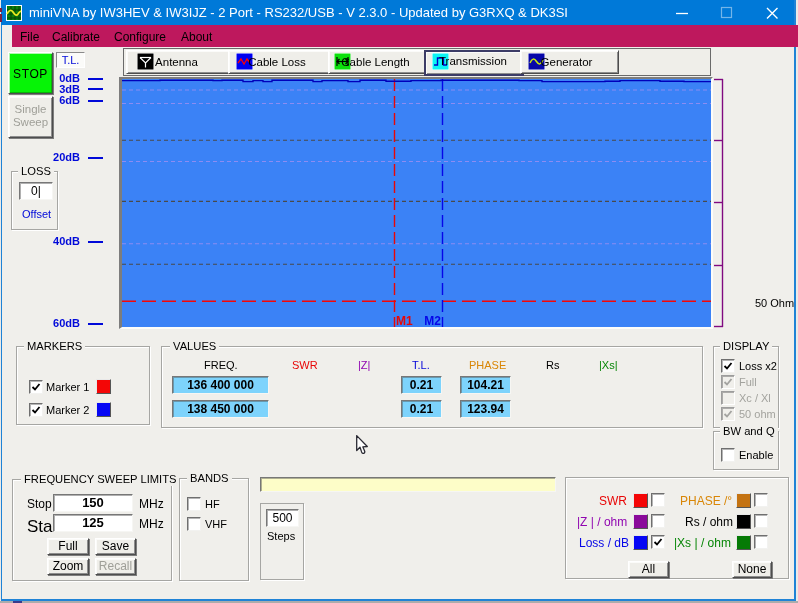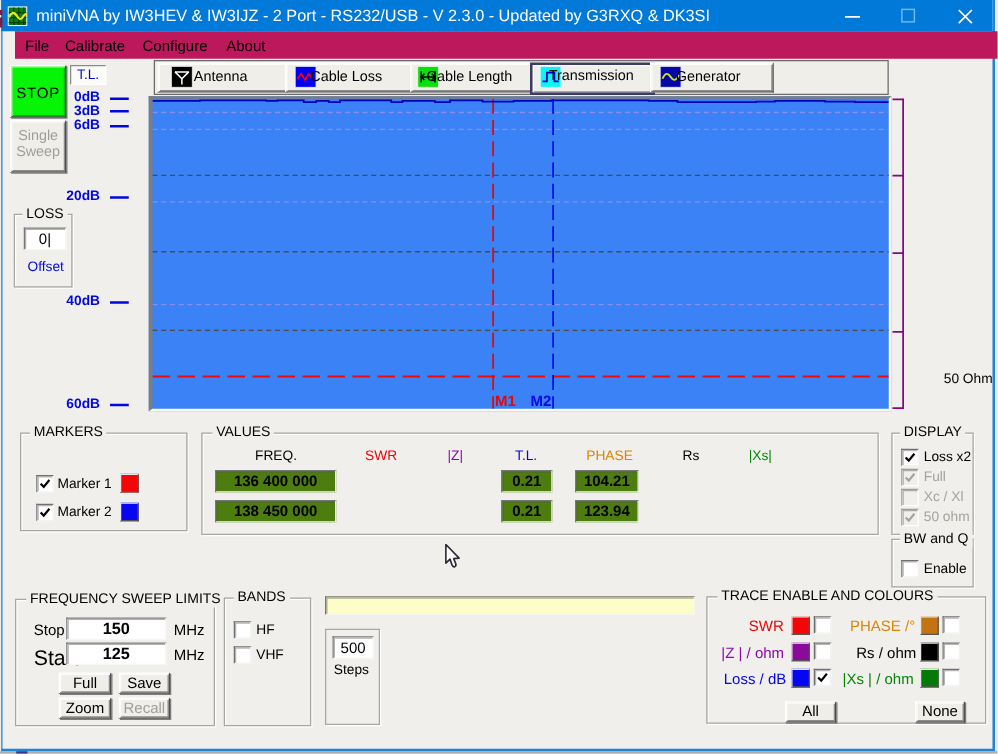--- a/index.html
+++ b/index.html
@@ -19,21 +19,21 @@
   box-shadow:inset 1px 1px 0 #fbfbf9, inset -1px -1px 0 #8d8d8d;}
 .grp{border:1px solid #a6a6a3;box-shadow:1px 1px 0 #ffffff, inset 1px 1px 0 #ffffff;text-decoration:underline;}
 .grp>.cap{position:absolute;top:-7px;background:#f0efeb;padding:0 3px;font-size:11.2px;color:#000;line-height:13px;white-space:nowrap;}
 .cb{position:absolute;width:12px;height:12px;background:#fff;border:1px solid;border-color:#6f6f6f #f2f2f0 #f2f2f0 #6f6f6f;box-shadow:inset 1px 1px 0 rgba(70,70,70,.4);}
 .cb.dis{background:#f0efeb;border-color:#9d9d9d #fff #fff #9d9d9d;}
 .cb svg{position:absolute;left:0;top:0;}
 .sw{position:absolute;width:13px;height:13px;border:1px solid;border-color:#e8e8e8 #555 #555 #e8e8e8;}
 .lbl{position:absolute;font-size:11px;color:#000;white-space:nowrap;}
 .dbl{position:absolute;color:#0009d9;font-weight:bold;font-size:11px;text-align:right;width:30px;}
 .tick{position:absolute;width:15px;height:2px;background:#0009d9;}
-.vbox{position:absolute;height:16px;background:#4d7c0f;border:1px solid;border-color:#777 #f6f6f3 #f6f6f3 #777;box-shadow:inset 1px 1px 0 rgba(80,80,80,.45);
+.vbox{position:absolute;height:16px;background:#7dd3fc;border:1px solid;border-color:#777 #f6f6f3 #f6f6f3 #777;box-shadow:inset 1px 1px 0 rgba(80,80,80,.45);
   font-weight:bold;font-size:12px;text-align:center;line-height:16px;color:#000;}
 .inp{position:absolute;height:16px;background:#fff;border:1px solid;border-color:#777 #f6f6f3 #f6f6f3 #777;box-shadow:inset 1px 1px 0 rgba(80,80,80,.45);
   font-weight:bold;font-size:13px;text-align:center;line-height:16px;color:#000;}
 .pbtn{position:absolute;height:15px;background:#efeee9;border:1px solid;border-color:#ffffff #4d4d4d #4d4d4d #ffffff;
   box-shadow:inset 1px 1px 0 #fbfbf9, inset -1px -1px 0 #8d8d8d, 1px 1px 0 #7d7d7d;
   font-size:12px;text-align:center;line-height:14px;color:#000;}
 .tabbtn{position:absolute;top:50px;height:22px;background:#efeee9;border:1px solid;border-color:#ffffff #4d4d4d #4d4d4d #ffffff;
   box-shadow:inset 1px 1px 0 #fbfbf9, inset -1px -1px 0 #8d8d8d;font-size:11.5px;color:#000;}
 .tabbtn .ic{position:absolute;left:7px;top:2px;width:17px;height:17px;}
 .tabbtn .tx{position:absolute;top:5px;width:100%;text-align:center;box-sizing:border-box;}
@@ -280,21 +280,20 @@
  </div>
 
  <div class="abs" style="left:260px;top:477px;width:294px;height:13px;background:#fdfdc8;border:1px solid;border-color:#777 #f6f6f3 #f6f6f3 #777;box-shadow:inset 1px 1px 0 rgba(80,80,80,.45);"></div>
 
  <div class="abs" style="left:260px;top:503px;width:42px;height:75px;border:1px solid #a6a6a3;box-shadow:1px 1px 0 #ffffff;">
    <div class="inp" style="left:5px;top:5px;width:31px;font-weight:normal;font-size:12px;">500</div>
    <div class="lbl" style="left:6px;top:26px;">Steps</div>
  </div>
 
  <div class="abs grp" style="left:565px;top:477px;width:222px;height:100px;">
-   <div class="cap" style="left:8px;">TRACE ENABLE AND COLOURS</div>
    <div class="lbl" style="left:33px;top:16px;color:#e80606;font-size:12px;">SWR</div>
    <div class="sw" style="left:67px;top:15px;background:#f40606;"></div>
    <div class="cb" style="left:85px;top:15px;"></div>
    <div class="lbl" style="left:114px;top:16px;color:#d98606;font-size:12px;">PHASE /°</div>
    <div class="sw" style="left:170px;top:15px;background:#c47312;"></div>
    <div class="cb" style="left:188px;top:15px;"></div>
    <div class="lbl" style="left:11px;top:37px;color:#9006b0;font-size:12px;">|Z | / ohm</div>
    <div class="sw" style="left:67px;top:36px;background:#8a0a9a;"></div>
    <div class="cb" style="left:85px;top:36px;"></div>
    <div class="lbl" style="left:119px;top:37px;font-size:12px;">Rs / ohm</div>

